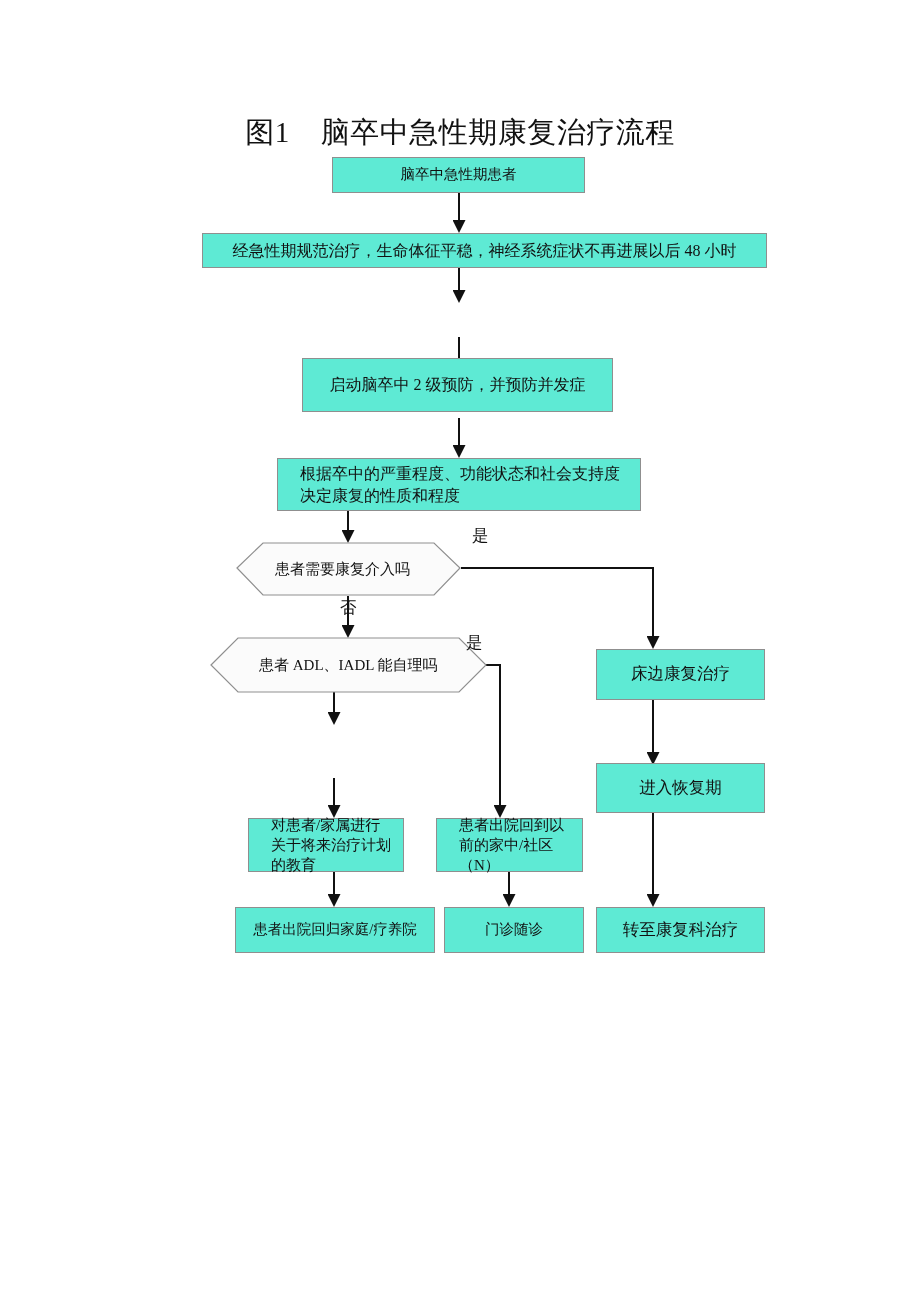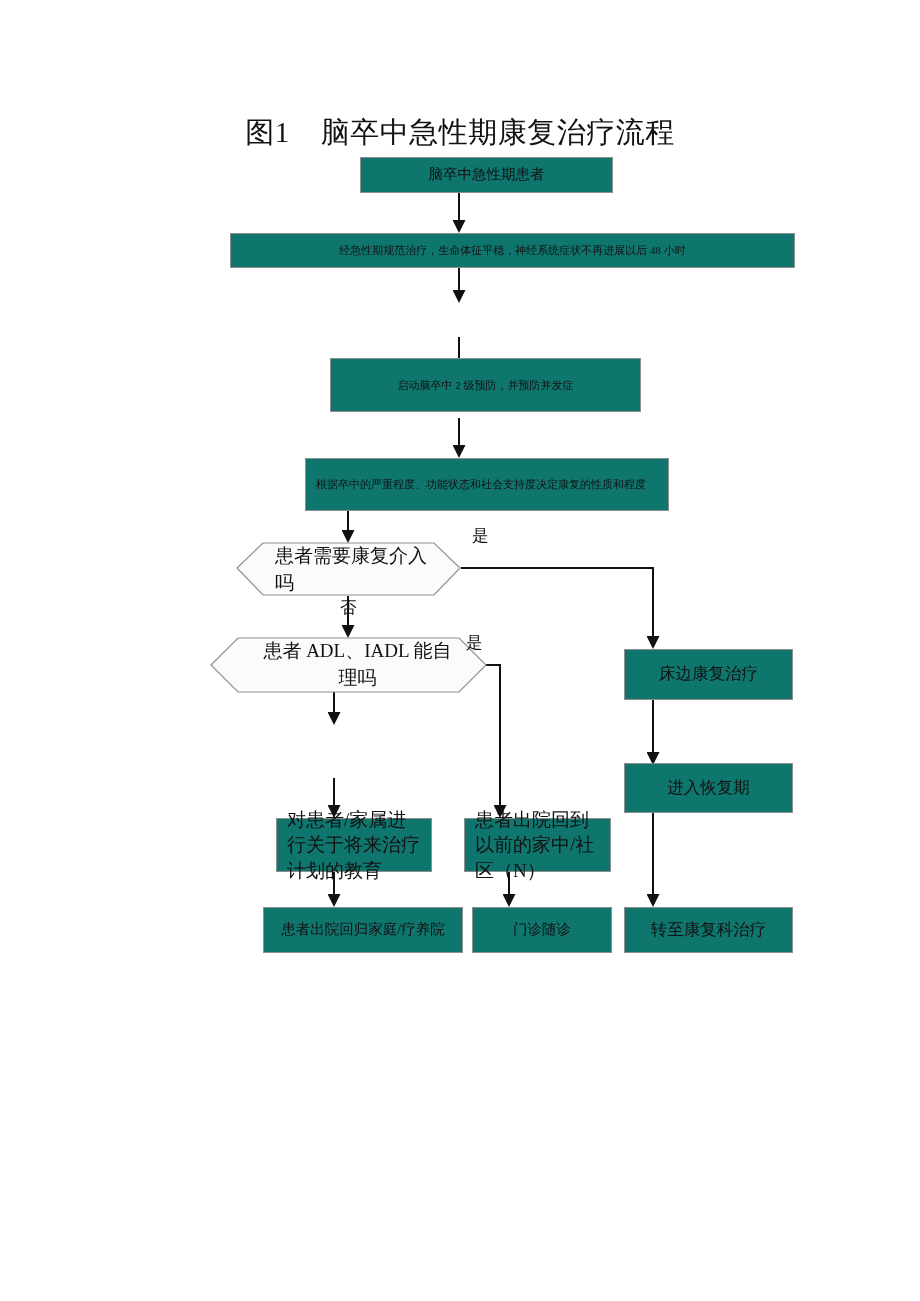--- a/index.html
+++ b/index.html
@@ -21,36 +21,35 @@
   #flow-svg {
     position: absolute;
     left: 0;
     top: 0;
     width: 920px;
     height: 1301px;
   }
   .node {
     position: absolute;
     box-sizing: border-box;
-    background: #0f766e;
+    background: #5eead4;
     border: 1px solid #8f8f8f;
     display: flex;
     align-items: center;
     color: #111111;
     line-height: 1.35;
-    margin-left: 28px;
   }
   .node.center-text {
     justify-content: center;
     text-align: center;
   }
   .node.left-text {
     justify-content: flex-start;
     text-align: left;
-    padding-left: 10px;
+    padding-left: 22px;
     padding-right: 8px;
   }
   .node.rounded {
     border-radius: 12px;
   }
   .hex-label {
     position: absolute;
     box-sizing: border-box;
     display: flex;
     align-items: center;
@@ -69,23 +68,23 @@
     position: absolute;
     left: 0;
     top: 113px;
     width: 920px;
     text-align: center;
     font-size: 29px;
     letter-spacing: 0.5px;
     color: #111111;
     white-space: pre;
   }
-  .fs13 { font-size: 19px; }
+  .fs13 { font-size: 15px; }
   .fs14 { font-size: 14.5px; }
-  .fs15 { font-size: 11px; }
+  .fs15 { font-size: 16px; }
   .fs16 { font-size: 16.5px; }
 </style>
 </head>
 <body>
 
 <div id="page">
 
   <div id="title">图1    脑卒中急性期康复治疗流程</div>
 
   <svg id="flow-svg" viewBox="0 0 920 1301" xmlns="http://www.w3.org/2000/svg">

